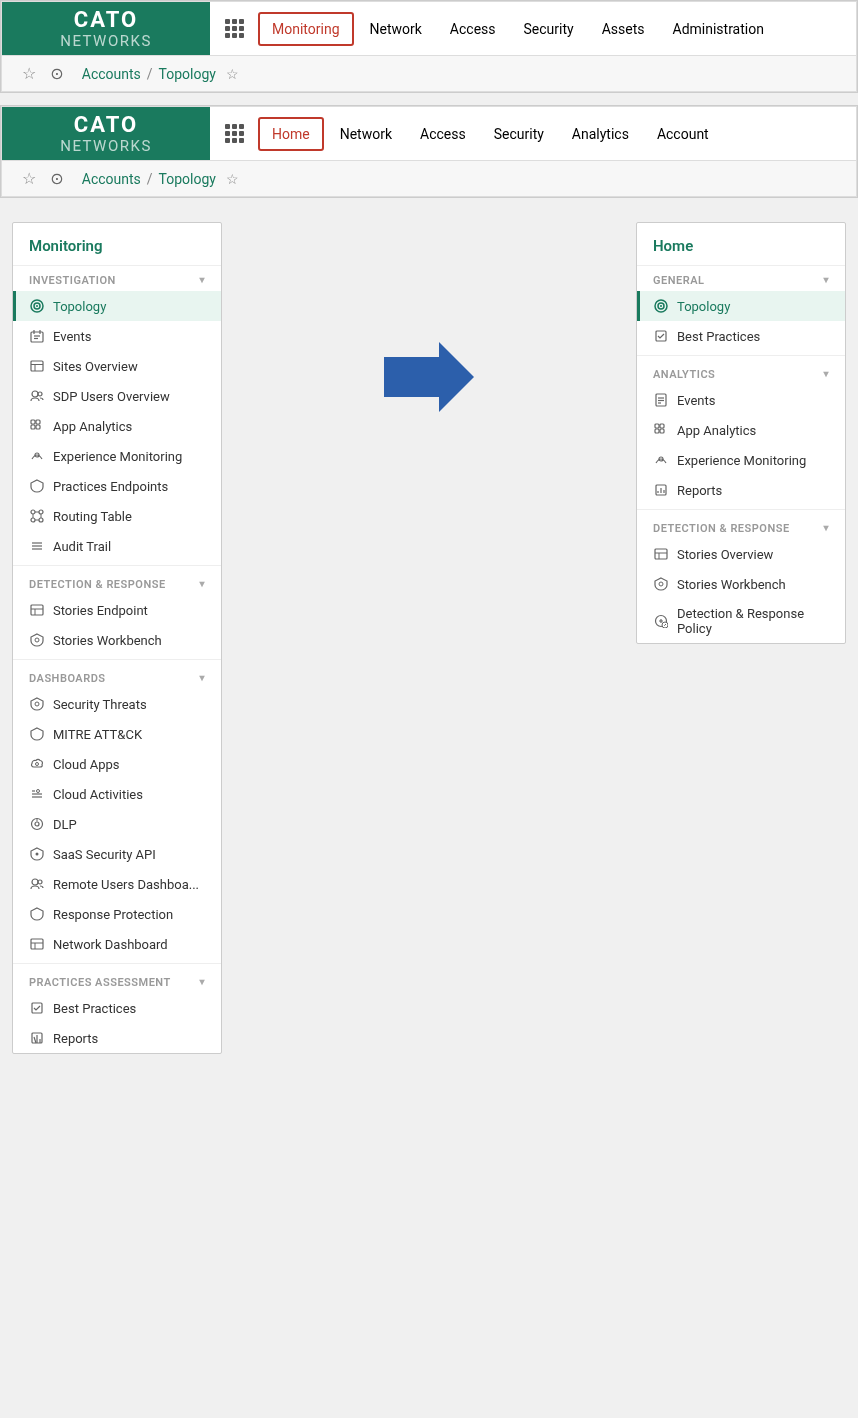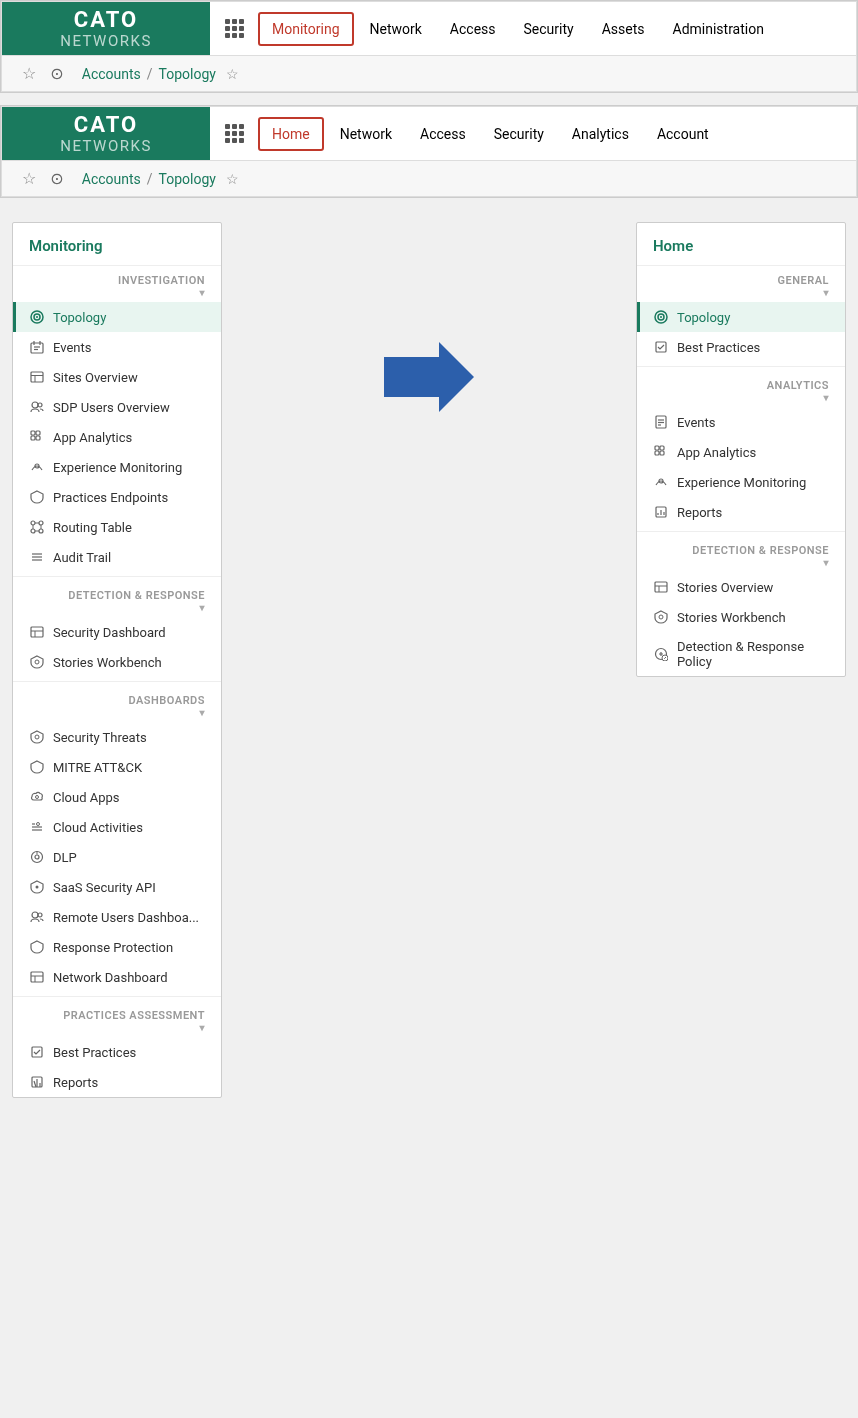--- a/index.html
+++ b/index.html
@@ -161,29 +161,28 @@
     .sidebar-title {
       color: #1a7a5e;
       font-size: 15px;
       font-weight: 600;
       padding: 14px 16px 10px;
       border-bottom: 1px solid #eee;
     }
 
     .section-header {
       display: flex;
-      align-items: flex-end;
+      align-items: flex-start;
       justify-content: space-between;
       padding: 8px 16px 4px;
       color: #999;
       font-size: 11px;
       font-weight: 600;
       letter-spacing: 0.5px;
       text-transform: uppercase;
-      flex-direction: column;
     }
     .section-header .chevron {
       font-size: 10px;
       color: #aaa;
     }
 
     .menu-item {
       display: flex;
       align-items: center;
       padding: 7px 16px;
@@ -410,21 +409,21 @@
       <span class="chevron">▾</span>
     </div>
     <div class="menu-item">
       <span class="menu-item-icon">
         <svg width="14" height="14" viewBox="0 0 14 14" fill="none">
           <rect x="1" y="2" width="12" height="10" rx="1" stroke="#666" stroke-width="1.2"></rect>
           <line x1="1" y1="6" x2="13" y2="6" stroke="#666" stroke-width="1"></line>
           <line x1="5" y1="6" x2="5" y2="12" stroke="#666" stroke-width="1"></line>
         </svg>
       </span>
-      <span>Security Dashboard</span>
+      <span>Stories Endpoint</span>
     </div>
     <div class="menu-item">
       <span class="menu-item-icon">
         <svg width="14" height="14" viewBox="0 0 14 14" fill="none">
           <path d="M7 1 L13 4 L13 8 C13 11 10 13 7 13 C4 13 1 11 1 8 L1 4 Z" stroke="#666" stroke-width="1.2" fill="none"></path>
           <circle cx="7" cy="7" r="2" stroke="#666" stroke-width="1"></circle>
         </svg>
       </span>
       <span>Stories Workbench</span>
     </div>

